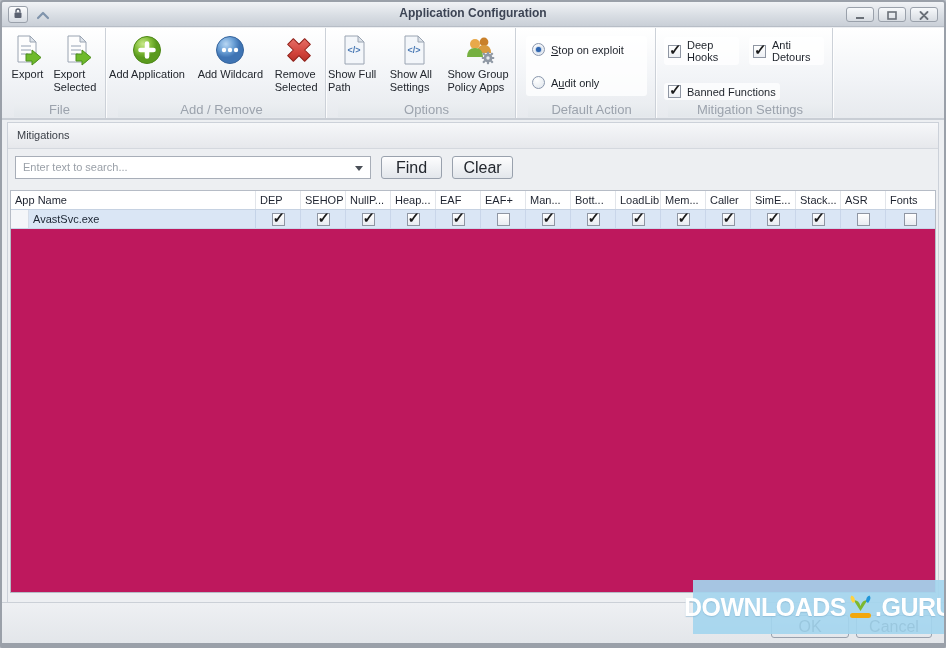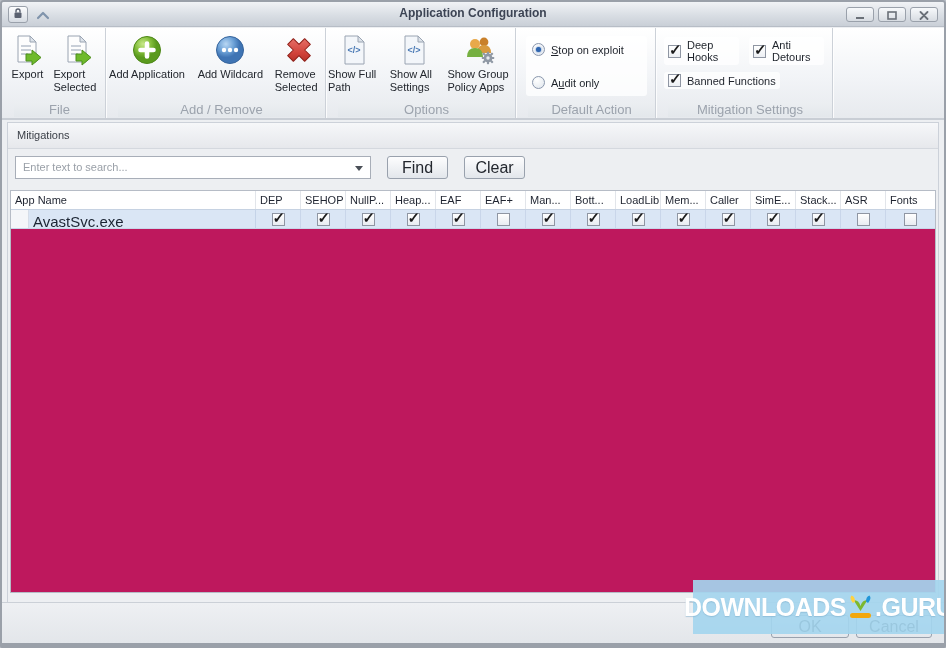--- a/index.html
+++ b/index.html
@@ -36,58 +36,58 @@
 
   .white-box{ background:rgba(255,255,255,.78); border-radius:3px; }
   .radio-box{ position:absolute; left:10px; right:8px; top:8px; bottom:22px; padding:7px 6px;
     display:flex; flex-direction:column; justify-content:space-between; }
   .radio-item{ display:flex; align-items:center; gap:6px; font-size:11px; color:#1e232b; }
   .radio{ width:13px; height:13px; border-radius:50%; border:1px solid #8a97ad;
     background:radial-gradient(circle at 35% 30%,#ffffff,#dfe5ec); position:relative; flex:0 0 auto; }
   .radio.on::after{ content:""; position:absolute; left:3px; top:3px; width:5px; height:5px;
     border-radius:50%; background:#2f66b0; box-shadow:0 0 2px #2f66b0; }
   .mit-box{ position:absolute; left:8px; right:8px; top:9px; bottom:22px;
-    display:flex; flex-direction:column; gap:7px; }
+    display:flex; flex-direction:column; gap:18px; }
   .mit-row{ display:flex; gap:10px; }
   .cb-item{ display:flex; align-items:center; gap:6px; font-size:11px; color:#1e232b;
     background:rgba(255,255,255,.75); border-radius:3px; padding:2px 4px; }
   .cb{ width:13px; height:13px; border:1px solid #8f96a3; background:linear-gradient(#ffffff,#eceff3);
     position:relative; flex:0 0 auto; }
   .cb.checked::after{ content:"\2713"; position:absolute; left:0px; top:-5px;
     font-size:15px; font-weight:bold; color:#1b1b1b; }
 
   
   .content-frame{ position:absolute; left:5px; right:5px; top:120px; bottom:7px;
     border:1px solid #ccd1d9; background:#edeff2; }
   .mitigations-bar{ position:absolute; left:0; right:0; top:0; height:26px;
     background:linear-gradient(#f6f7f9,#e6e8ec); border-bottom:1px solid #d4d8de;
     font-size:11px; color:#3a3f47; padding:6px 0 0 9px; }
 
-  .search-row{ position:absolute; left:7px; top:33px; height:24px; display:flex; gap:16px; }
+  .search-row{ position:absolute; left:7px; top:33px; height:24px; display:flex; gap:10px; }
   .combo{ position:relative; width:356px; height:23px; border:1px solid #a8aeb8; background:#ffffff;
     font-size:11px; color:#9aa0a8; padding:4px 20px 0 7px; }
   .combo-arrow{ position:absolute; right:7px; top:9px; width:0; height:0;
     border-left:4px solid transparent; border-right:4px solid transparent; border-top:5px solid #4a4f57; }
   .btn{ height:23px; border:1px solid #99a1ad; border-radius:3px;
     background:linear-gradient(#fdfdfe,#e2e6eb); font-size:16px; color:#23272e;
     display:flex; align-items:center; justify-content:center; }
   .btn-find{ width:61px; } .btn-clear{ width:61px; }
 
   
   .grid{ position:absolute; left:2px; right:2px; top:67px; bottom:42px;
     background:#be185d; border:1px solid #b6bcc6; overflow:hidden; }
   .grow{ display:flex; width:100%; }
   .ghead{ height:19px; background:#ffffff; border-bottom:1px solid #c6d2e2; }
   .gc{ font-size:11px; color:#1f2430; padding:3px 0 0 4px; border-right:1px solid #e2e5ea;
     width:45px; flex:0 0 auto; overflow:hidden; white-space:nowrap; }
   .gc.first{ flex:1 1 auto; width:auto; }
   .gc.last{ flex:0 0 auto; width:49px; border-right:none; }
   .gdata{ height:19px; background:#dae6f5; border-bottom:1px solid #c8d6ea; }
   .gsel{ width:18px; flex:0 0 auto; background:#f4f6f9; border-right:1px solid #d5dde8; }
-  .gname{ flex:1 1 auto; font-size:15px; color:#1c2533; padding:3px 0 0 4px;
+  .gname{ flex:1 1 auto; font-size:11px; color:#1c2533; padding:3px 0 0 4px;
     border-right:1px solid #c4d3e8; overflow:hidden; white-space:nowrap; }
   .gcheck{ width:45px; flex:0 0 auto; border-right:1px solid #c9d6ea;
     display:flex; align-items:center; justify-content:center; }
   .gcheck.last{ width:49px; border-right:none; }
   .gcheck .cb{ background:linear-gradient(#ffffff,#e8ecf1); }
 
   
   .bottombar{ position:absolute; left:0; right:0; bottom:0; height:41px;
     background:linear-gradient(#eef0f3,#e3e6ea); border-top:1px solid #cbd0d7; }
   .footer-btns{ position:absolute; right:12px; bottom:5px; display:flex; gap:7px; }

